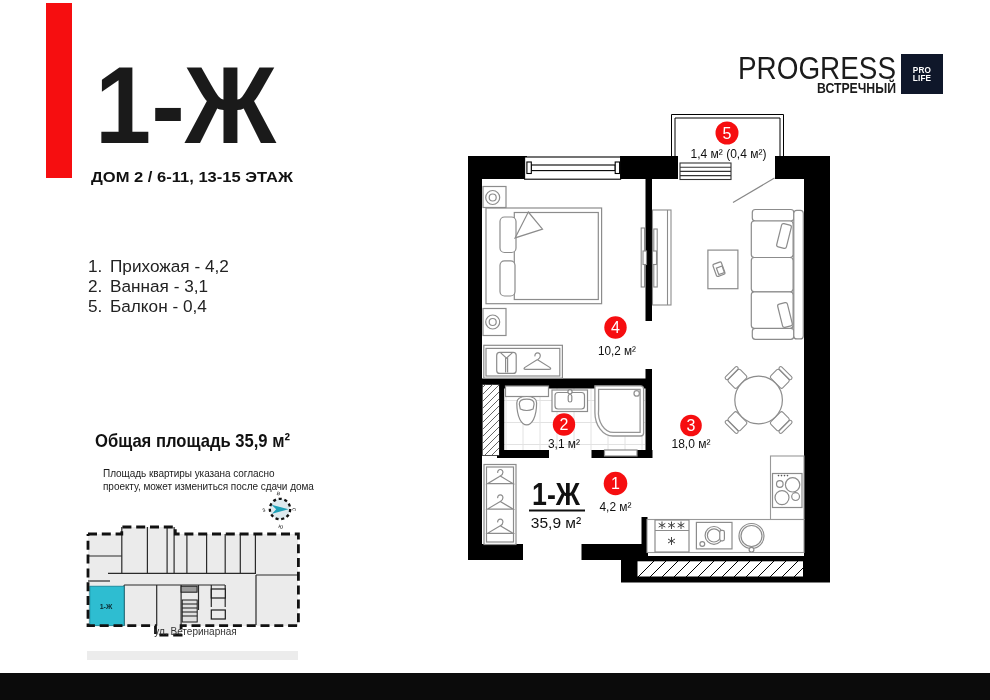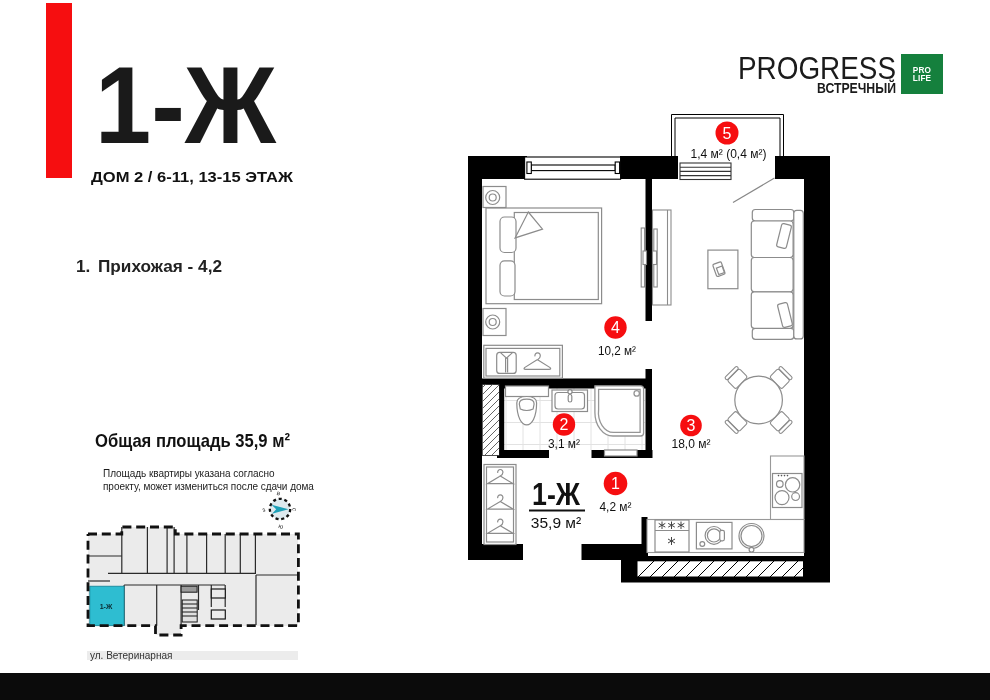--- a/index.html
+++ b/index.html
@@ -11,22 +11,24 @@
 <body>
 
 <div class="abs" style="left:46px;top:3px;width:26px;height:175px;background:#f60e10;"></div>
 
 <svg class="abs" style="left:0;top:0;" width="400" height="200" viewBox="0 0 400 200">
   <text x="95" y="143" font-size="109" font-weight="bold" fill="#1a1a1a" textLength="181" lengthAdjust="spacingAndGlyphs" font-family="Liberation Sans">1-Ж</text>
 
   <text x="91" y="181.5" font-size="15.5" font-weight="bold" fill="#111" textLength="202" lengthAdjust="spacingAndGlyphs" font-family="Liberation Sans">ДОМ 2 / 6-11, 13-15 ЭТАЖ</text>
 </svg>
 
-<div class="abs" style="left:76px;top:255.5px;font-size:17.2px;color:#222;line-height:20px;font-weight:bold;">
+<div class="abs" style="left:88px;top:255.5px;font-size:17.2px;color:#222;line-height:20px;">
   <div><span style="display:inline-block;width:22px;">1.</span>Прихожая - 4,2</div>
+  <div><span style="display:inline-block;width:22px;">2.</span>Ванная - 3,1</div>
+  <div><span style="display:inline-block;width:22px;">5.</span>Балкон - 0,4</div>
 </div>
 
 <svg class="abs" style="left:0;top:420px;" width="350" height="40" viewBox="0 0 350 40">
   <text x="95" y="27" font-size="19" font-weight="bold" fill="#111" textLength="195" lengthAdjust="spacingAndGlyphs" font-family="Liberation Sans">Общая площадь 35,9 м²</text>
 </svg>
 
 <div class="abs" style="left:103px;top:467px;font-size:10px;color:#1c1c1c;line-height:13.2px;letter-spacing:-0.05px;">Площадь квартиры указана согласно<br>проекту, может измениться после сдачи дома</div>
 
 <svg class="abs" style="left:257px;top:485.5px;" width="46" height="46" viewBox="0 0 46 46">
   <circle cx="23" cy="23" r="10.2" fill="#dde9ee" stroke="#111" stroke-width="2.3" stroke-dasharray="3.1 2.7"></circle>
@@ -36,21 +38,21 @@
   <text x="24" y="42.5" font-size="6.5" fill="#333" text-anchor="middle" transform="rotate(15 24 40)" font-family="Liberation Sans">ю</text>
   <text x="6.5" y="26" font-size="6.5" fill="#333" text-anchor="middle" transform="rotate(-20 6.5 23)" font-family="Liberation Sans">з</text>
 </svg>
 
 <svg class="abs" style="left:700px;top:40px;" width="260" height="70" viewBox="700 40 260 70">
   <text x="738" y="78.5" font-size="31.5" font-weight="normal" fill="#1b1b1b" textLength="158" lengthAdjust="spacingAndGlyphs" font-family="Liberation Sans">PROGRESS</text>
 
   <text x="817" y="93" font-size="14" font-weight="bold" fill="#1b1b1b" textLength="79" lengthAdjust="spacingAndGlyphs" font-family="Liberation Sans">ВСТРЕЧНЫЙ</text>
 </svg>
 
-<div class="abs" style="left:901px;top:54px;width:42px;height:40px;background:#15803d;color:#fff;font-size:8.2px;font-weight:bold;text-align:center;line-height:8px;letter-spacing:0.2px;">
+<div class="abs" style="left:901px;top:54px;width:42px;height:40px;background:#0f172a;color:#fff;font-size:8.2px;font-weight:bold;text-align:center;line-height:8px;letter-spacing:0.2px;">
     <div style="margin-top:12.5px;">PRO<br>LIFE</div>
   </div>
 
 <svg class="abs" style="left:440px;top:100px;" width="420" height="500" viewBox="440 100 420 500">
   <g fill="none" stroke="none">
 
   <rect x="482" y="179" width="164" height="200" fill="#fff"></rect>
 
   <rect x="652" y="179" width="152" height="377" fill="#fff"></rect>
 
@@ -405,15 +407,15 @@
 
   <rect x="89.8" y="586.2" width="34.3" height="39.5" fill="#2ebdd1" stroke="#117f92" stroke-width="0.8"></rect>
   <text x="106" y="608.5" font-size="7" font-weight="bold" fill="#0b2a30" text-anchor="middle" font-family="Liberation Sans">1-Ж</text>
 
   <g stroke="#111" stroke-width="2.8" fill="none" stroke-dasharray="9 4.8">
     <polyline points="88,534 121.8,534 121.8,527 175.3,527 175.3,534 298.4,534 298.4,625.7 181.1,625.7 181.1,635 155.5,635 155.5,625.7 88,625.7 88,534"></polyline>
   </g>
 </svg>
 
 <div class="abs" style="left:87px;top:650.5px;width:211px;height:9px;background:#ececec;"></div>
-<div class="abs" style="left:90px;top:651px;width:211px;text-align:left;font-size:10px;line-height:10px;color:#333;">ул. Ветеринарная</div>
+<div class="abs" style="left:90px;top:627px;width:211px;text-align:center;font-size:10px;line-height:10px;color:#333;">ул. Ветеринарная</div>
 
 <div class="abs" style="left:0;top:673px;width:990px;height:27px;background:#0b0b0b;"></div>
 
 </body></html>

